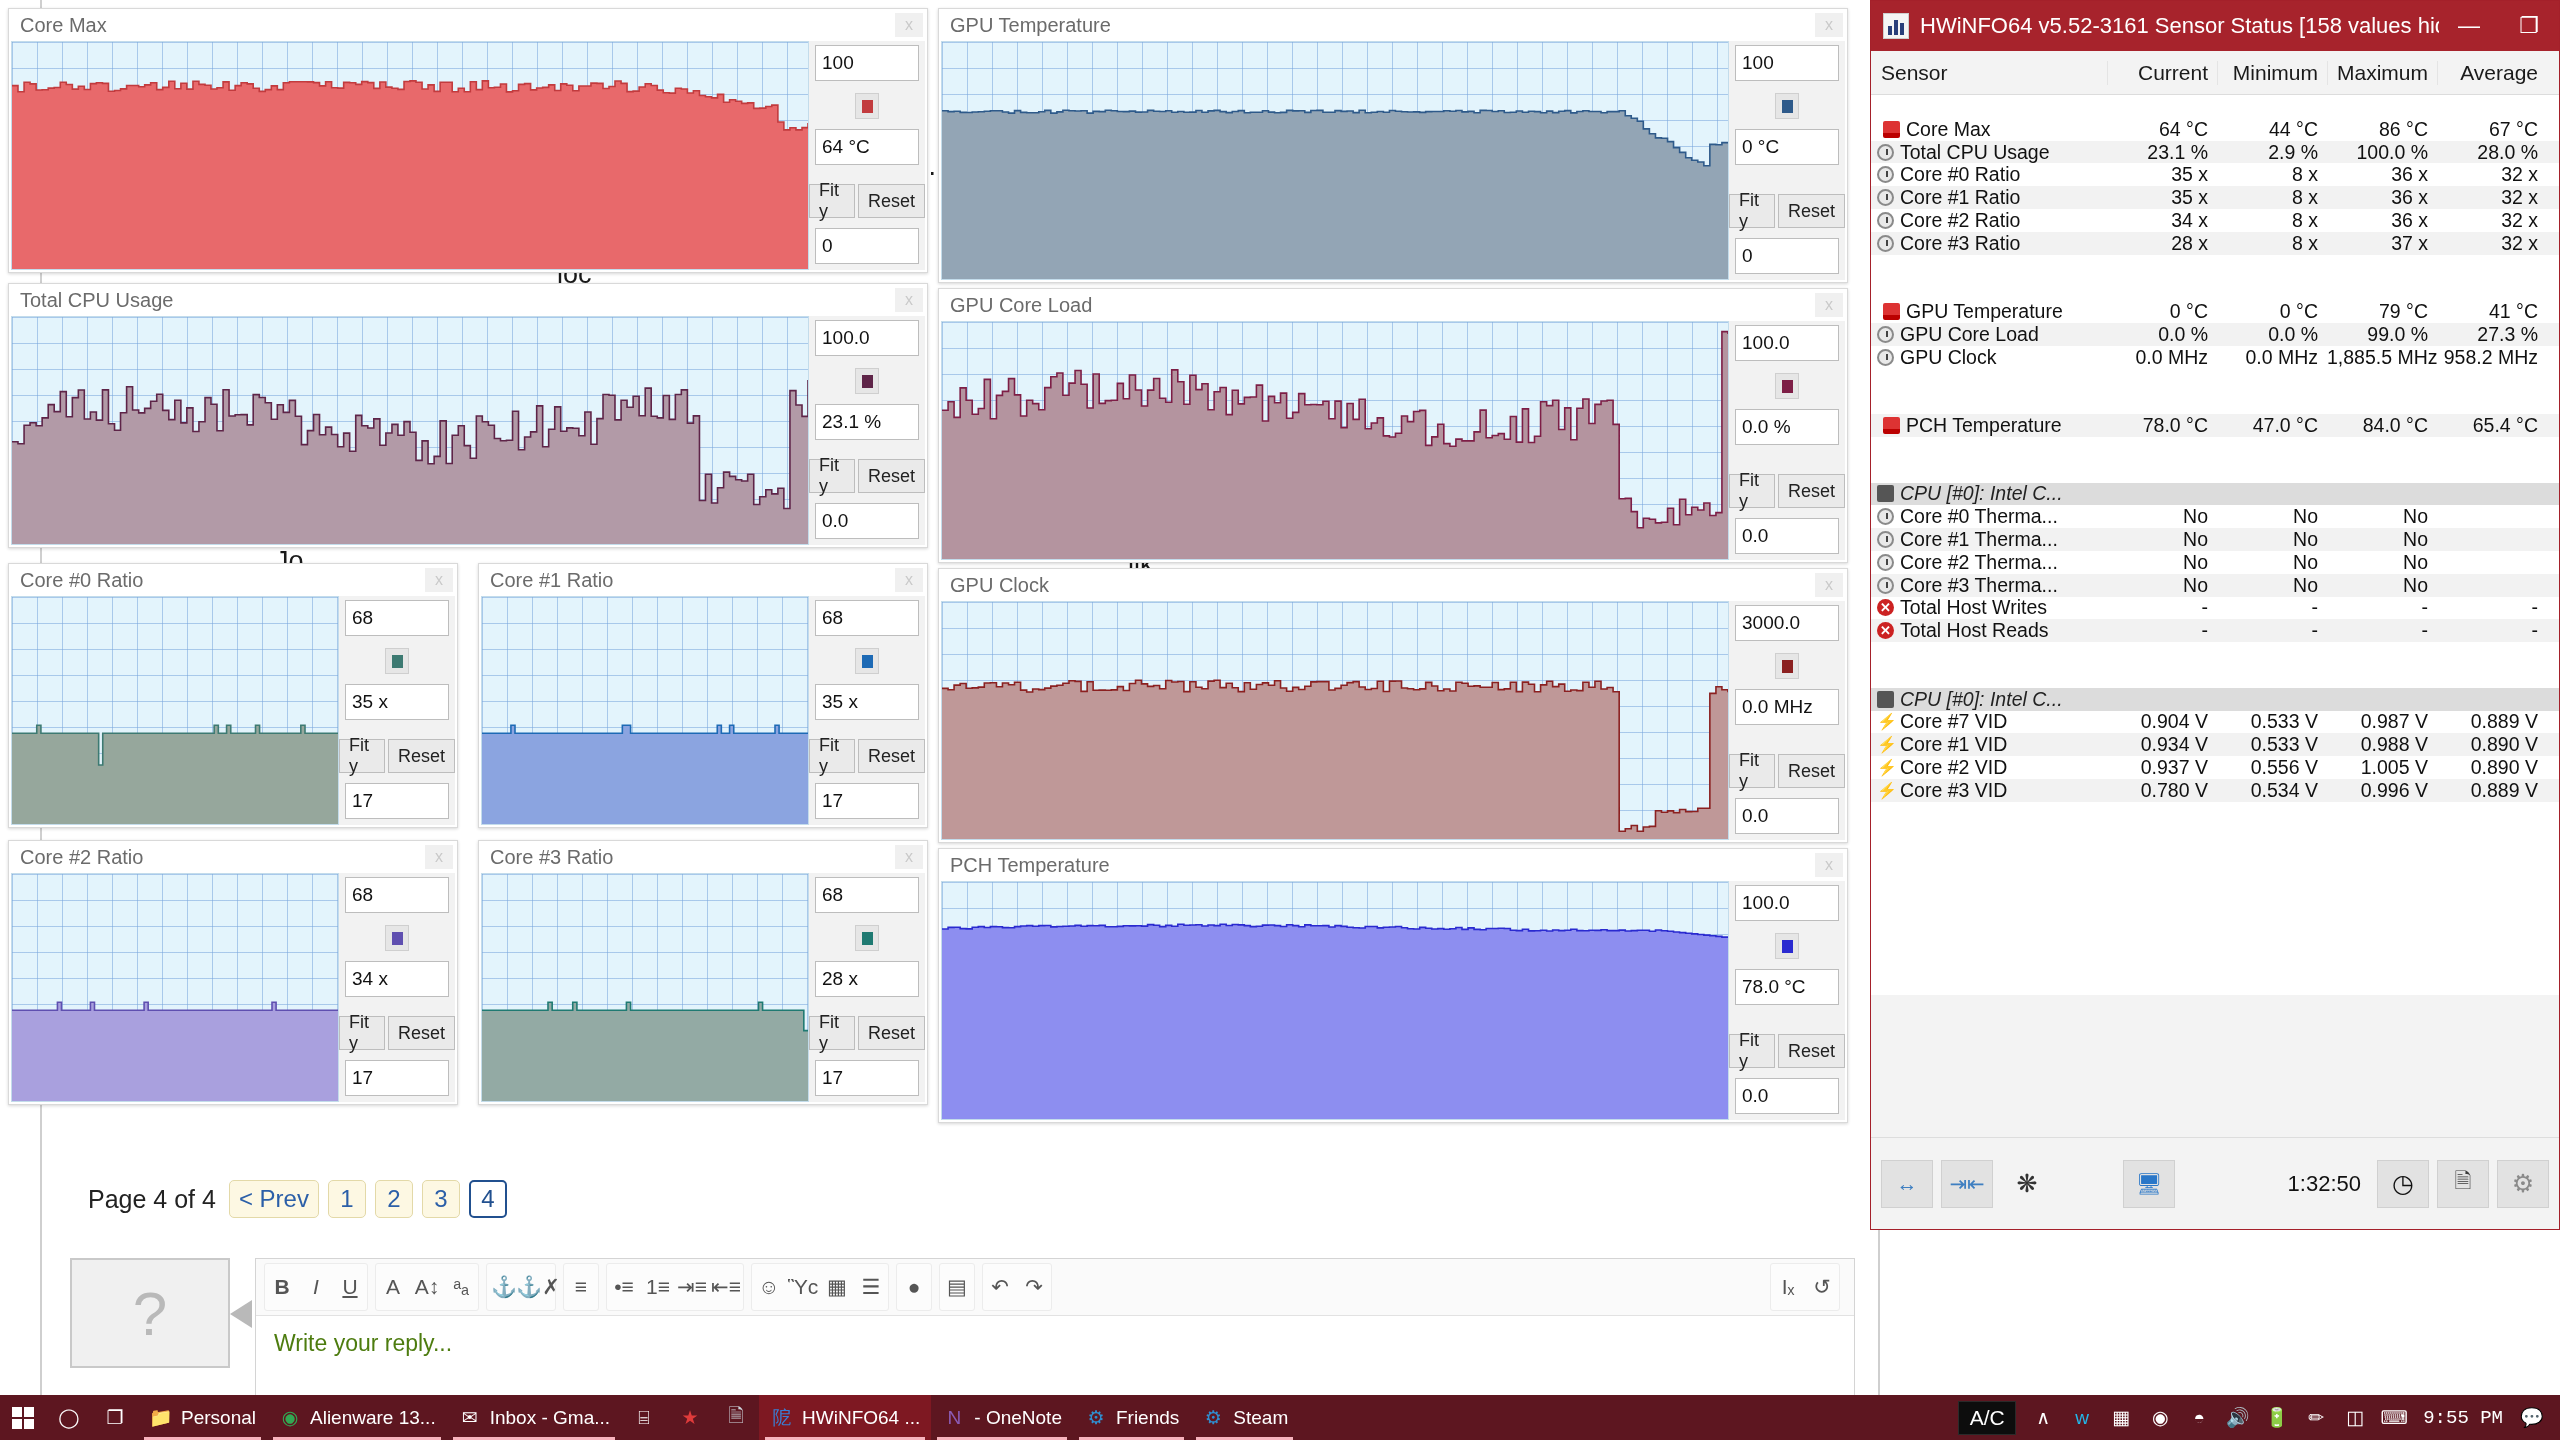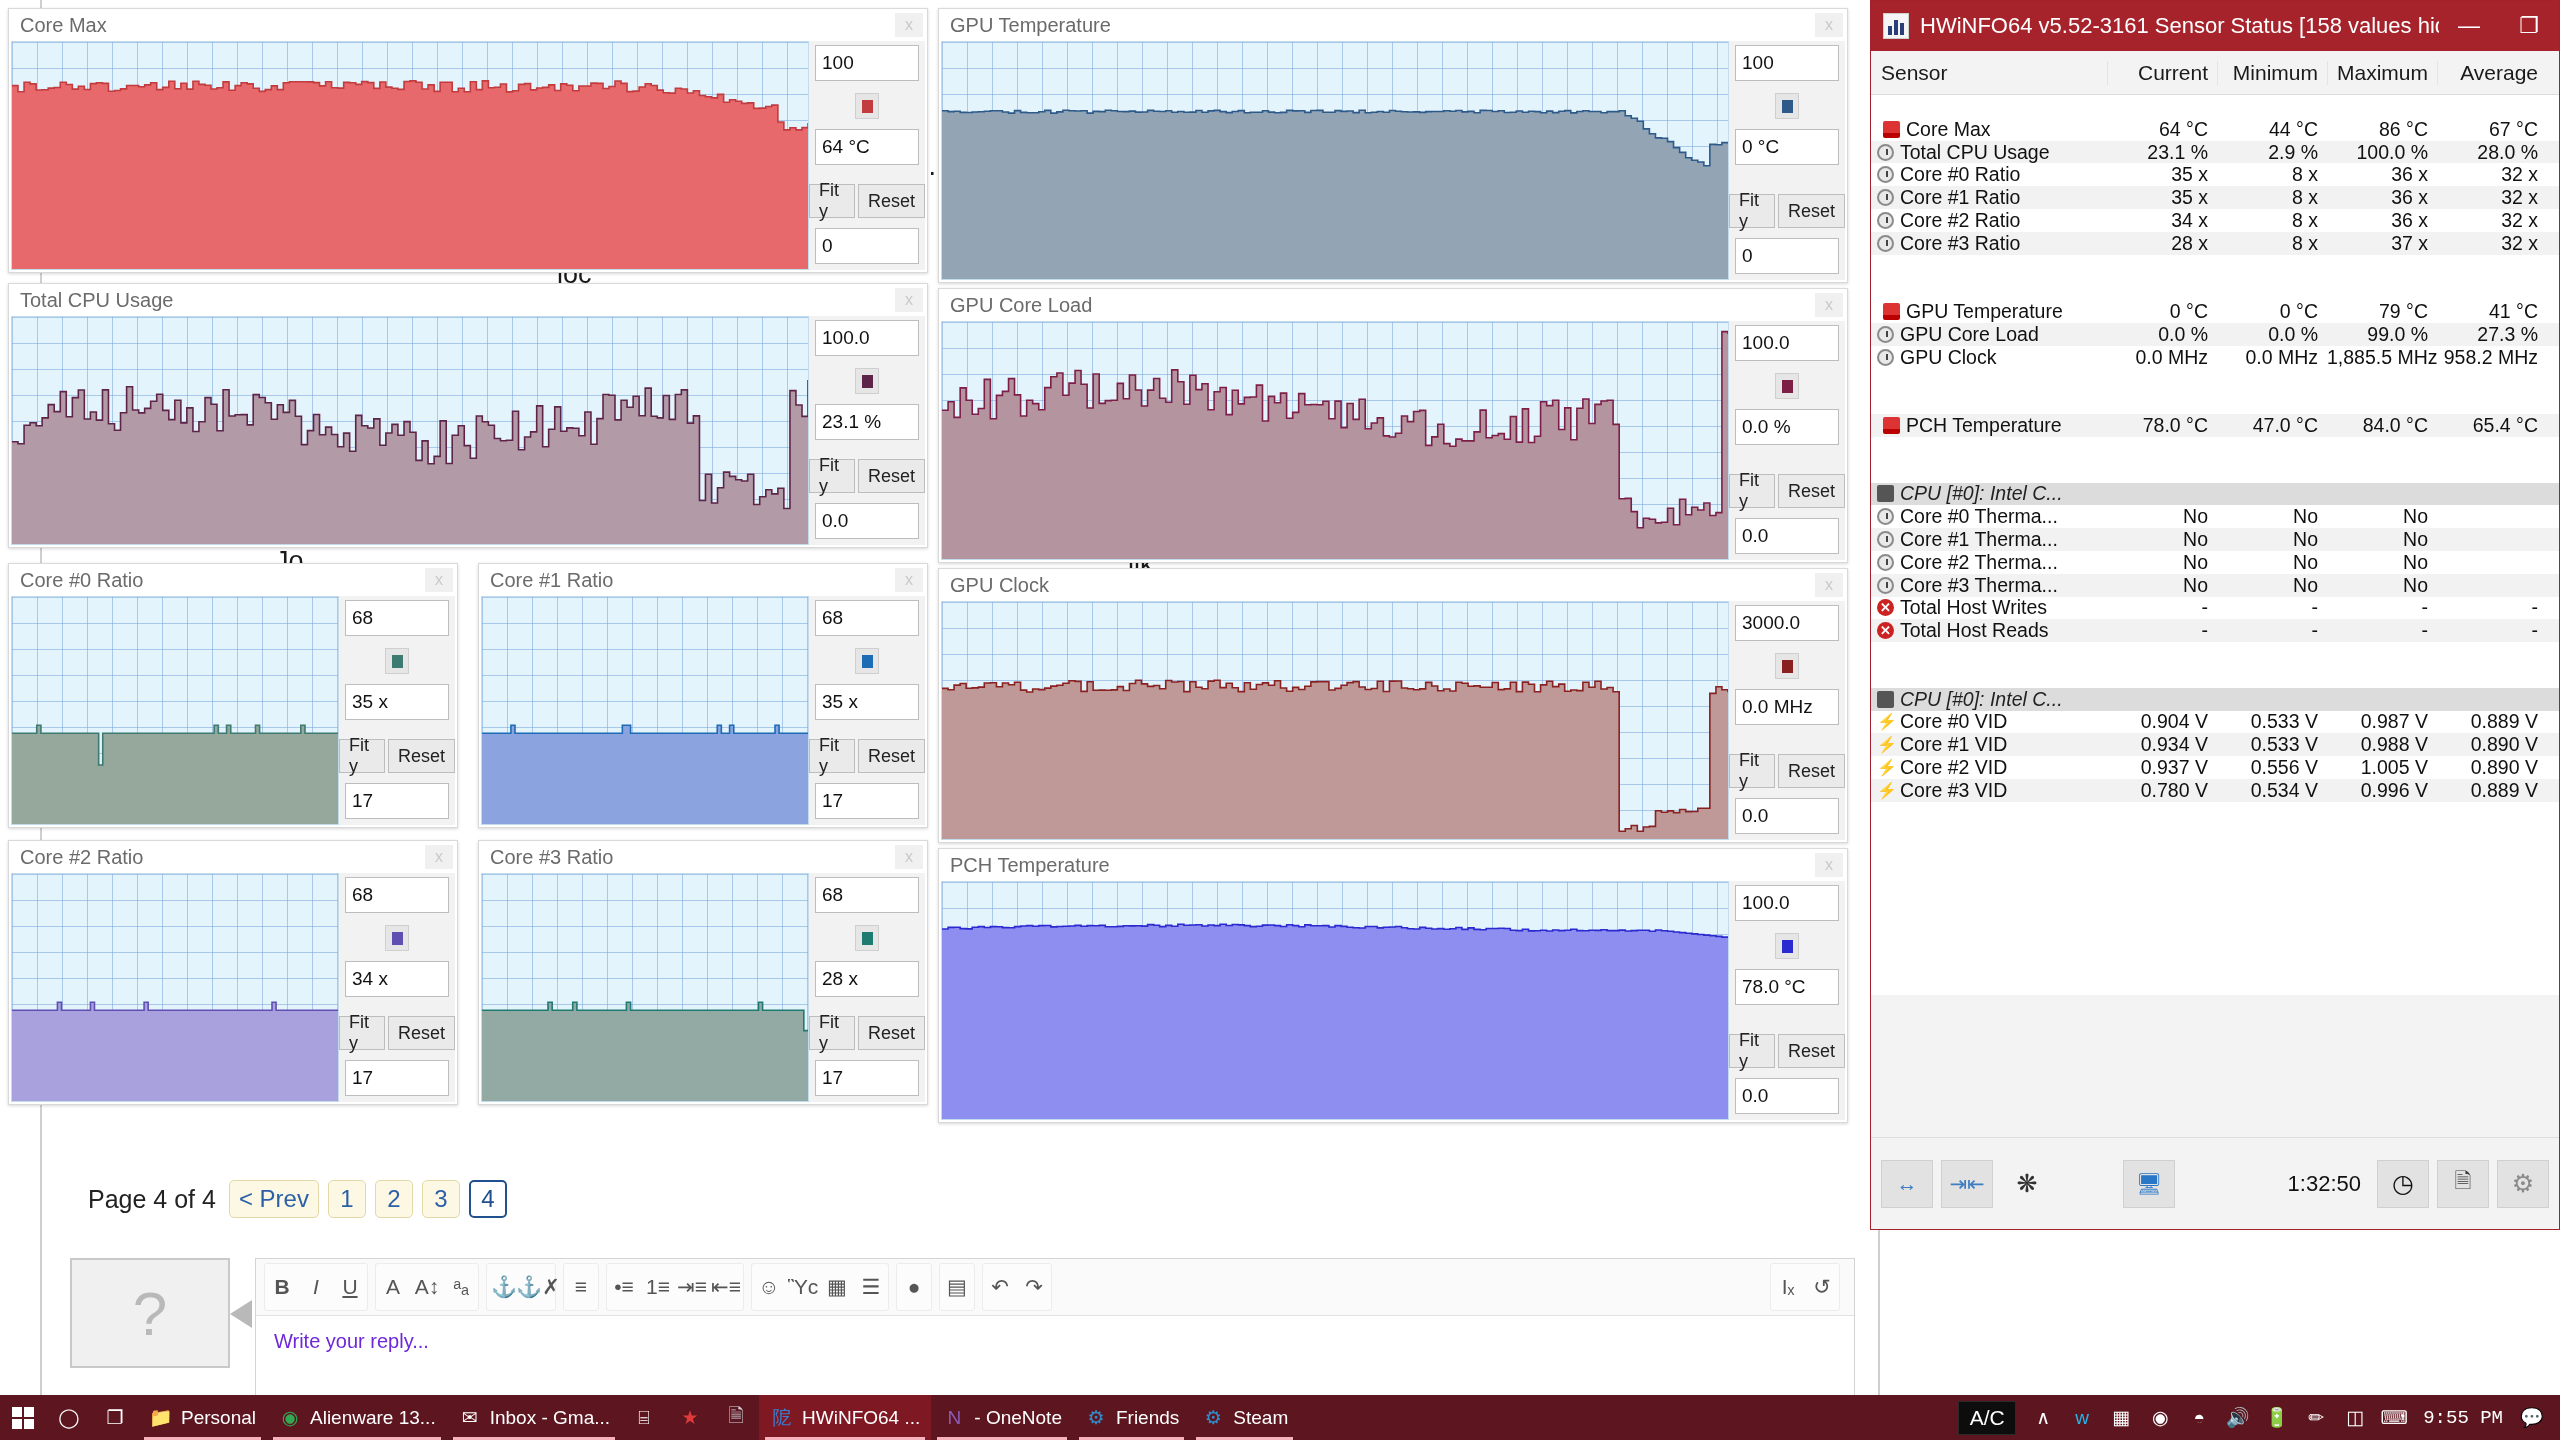--- a/index.html
+++ b/index.html
@@ -38,21 +38,21 @@
       border-right:22px solid #b9b9b9; }
   .editor { position:absolute; left:185px; top:3px; width:1600px; height:140px;
       border:1px solid #d4d4d4; background:#fff; }
   .editor-toolbar { height:57px; background:#fafafa; border-bottom:1px solid #e2e2e2;
       display:flex; align-items:center; padding:0 8px; gap:1px; }
   .tb-group { display:flex; align-items:center; border:1px solid #ececec; background:#fcfcfc;
       border-radius:3px; margin-right:6px; height:48px; }
   .tb-btn { width:34px; height:46px; display:flex; align-items:center; justify-content:center;
       font-size:21px; color:#555; cursor:pointer; }
   .tb-spacer { flex:1; }
-  .editor-body { padding:14px 18px; font-size:20px; color:#6d28d9; }
+  .editor-body { padding:14px 18px; font-size:23px; color:#4d7c0f; }
 
   
   .gwin { position:absolute; background:#ffffff; border:1px solid #d9d9d9;
       box-shadow: 0 1px 3px rgba(0,0,0,.16); }
   .gwin-title { height:32px; display:flex; align-items:center; padding-left:11px;
       font-size:20px; color:#6b6b6b; background:#ffffff; }
   .gwin-close { position:absolute; right:4px; top:4px; width:28px; height:24px;
       background:#f0f0f0; color:#c9c9c9; font-size:16px; display:flex;
       align-items:center; justify-content:center; cursor:pointer; }
   .gwin-body { position:absolute; left:2px; top:32px; right:2px; bottom:2px; display:flex; }
@@ -706,21 +706,21 @@
             <span>CPU [#0]: Intel C...</span>
           </div>
           <div class="rc"></div>
           <div class="rc"></div>
           <div class="rc"></div>
           <div class="rc"></div>
         </div>
         <div class="hw-row">
           <div class="rc0">
             <span class="sico bolt">⚡</span>
-            <span>Core #0 VID</span>
+            <span>Core #7 VID</span>
           </div>
           <div class="rc">0.904 V</div>
           <div class="rc">0.533 V</div>
           <div class="rc">0.987 V</div>
           <div class="rc">0.889 V</div>
         </div>
         <div class="hw-row alt">
           <div class="rc0">
             <span class="sico bolt">⚡</span>
             <span>Core #1 VID</span>

